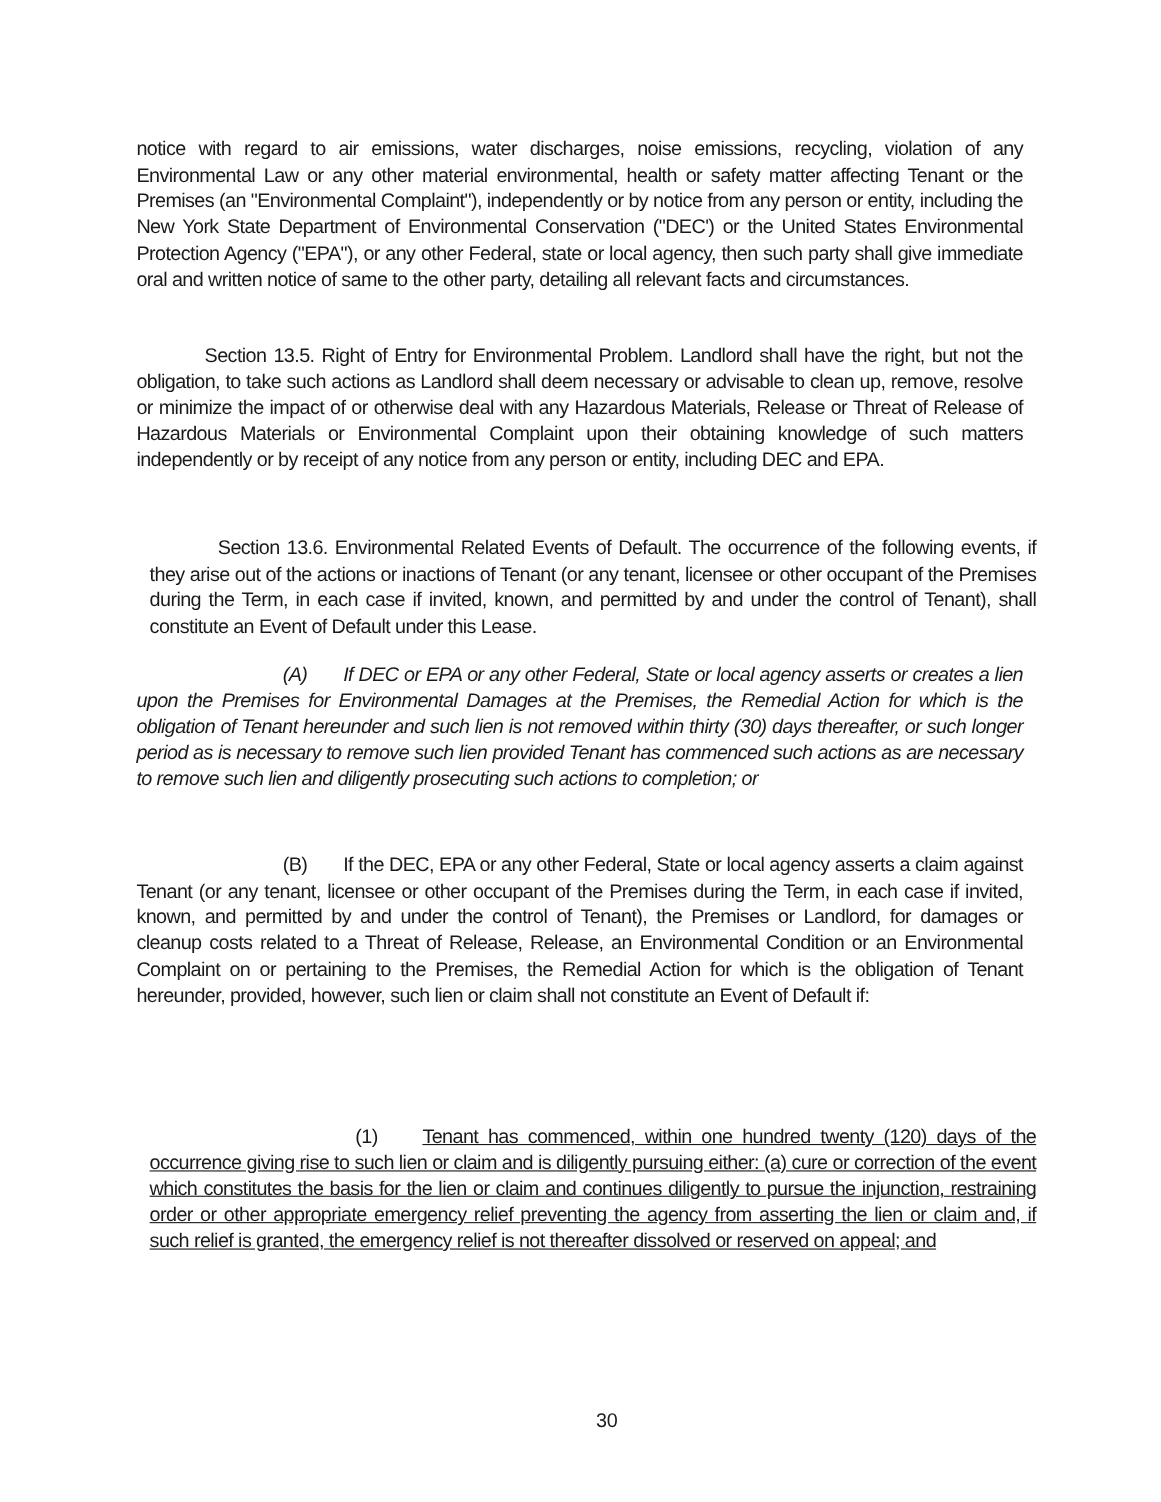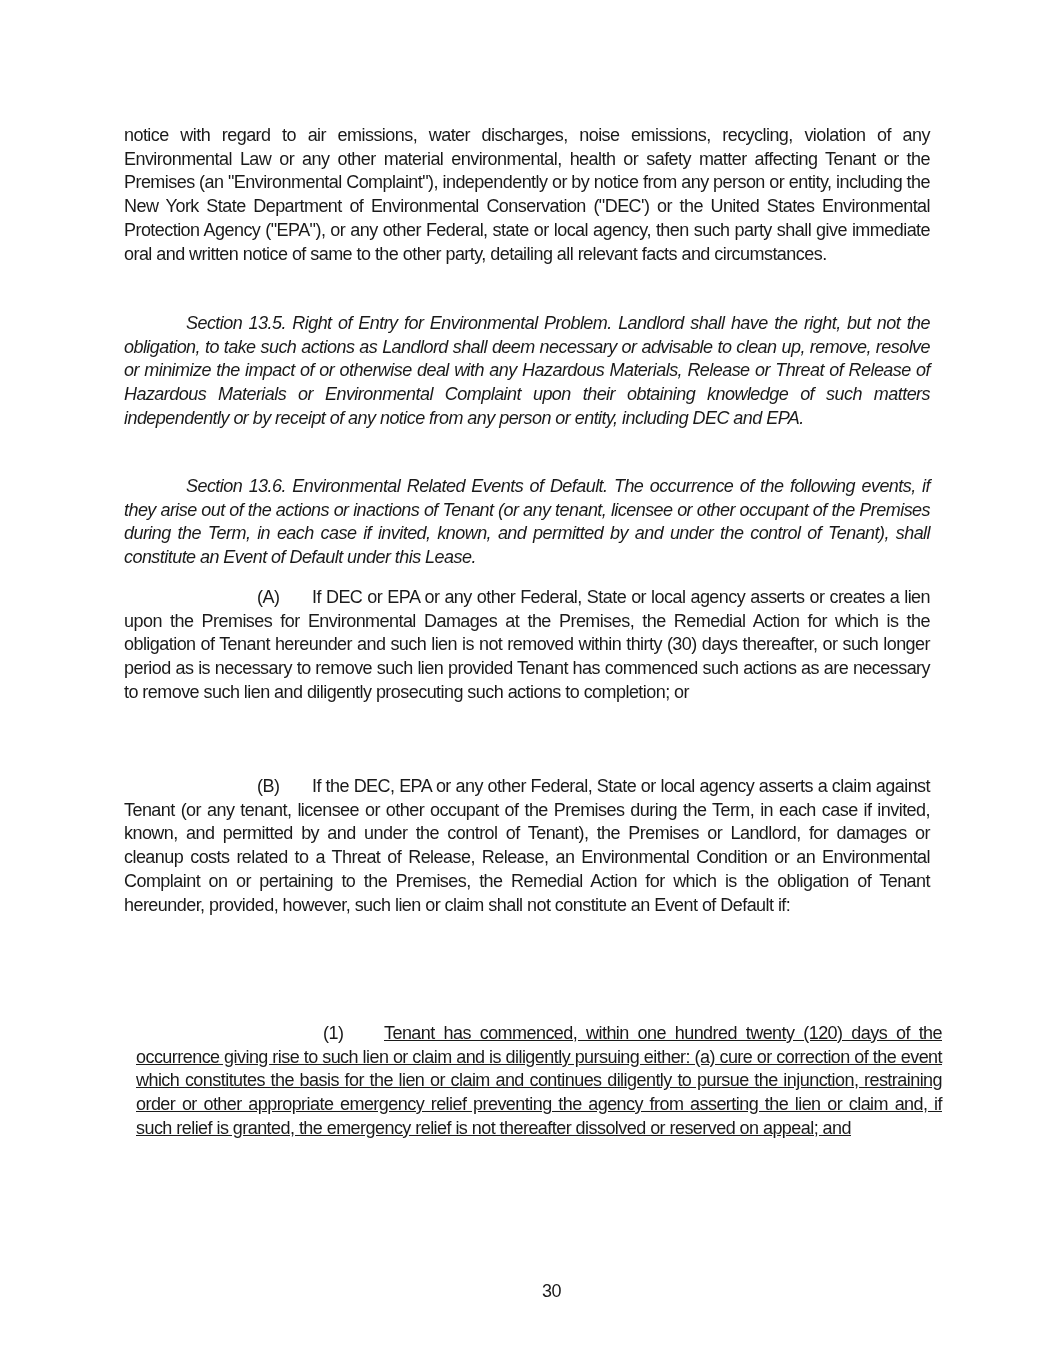--- a/index.html
+++ b/index.html
@@ -25,21 +25,21 @@
       position: absolute;
       left: 124px;
       width: 806px;
       font-size: 18px;
       line-height: 23.7px;
       text-align: justify;
       letter-spacing: -0.55px;
       word-spacing: 0px;
       transform-origin: left top;
     }
-    .indent1 { text-indent: 62px; font-style: italic; }
+    .indent1 { text-indent: 62px; }
     .page-number {
       position: absolute;
       left: 0;
       width: 1055px;
       top: 1281px;
       text-align: center;
       font-size: 18px;
       letter-spacing: -0.4px;
       padding-left: 24px;
     }
@@ -54,26 +54,26 @@
 
   <p class="para" style="top:124px; margin:0;">
     <span>notice with regard to air emissions, water discharges, noise emissions, recycling, violation of any Environmental Law or any other material environmental, health or safety matter affecting Tenant or the Premises (an "Environmental Complaint"), independently or by notice from any person or entity, including the New York State Department of Environmental Conservation ("DEC') or the United States Environmental Protection Agency ("EPA"), or any other Federal, state or local agency, then such party shall give immediate oral and written notice of same to the other party, detailing all relevant facts and circumstances.</span>
   </p>
 
   <p class="para indent1" style="top:312px; margin:0;">
     <span>Section 13.5. Right of Entry for Environmental Problem.</span>
     <span>Landlord shall have the right, but not the obligation, to take such actions as Landlord shall deem necessary or advisable to clean up, remove, resolve or minimize the impact of or otherwise deal with any Hazardous Materials, Release or Threat of Release of Hazardous Materials or Environmental Complaint upon their obtaining knowledge of such matters independently or by receipt of any notice from any person or entity, including DEC and EPA.</span>
   </p>
 
-  <p class="para indent1" style="top:475px; margin:0;">
+  <p class="para indent1" style="top:475px; margin:12px;">
     <span>Section 13.6. Environmental Related Events of Default.</span>
     <span>The occurrence of the following events, if they arise out of the actions or inactions of Tenant (or any tenant, licensee or other occupant of the Premises during the Term, in each case if invited, known, and permitted by and under the control of Tenant), shall constitute an Event of Default under this Lease.</span>
   </p>
 
-  <p class="para" style="top:586px; margin:0; text-indent:133px;">
+  <p class="para" style="top:602px; margin:0; text-indent:133px;font-style:italic;">
     <span class="tab-label" style="width:55px; text-indent:0;">(A)</span><span>If DEC or EPA or any other Federal, State or local agency asserts or creates a lien upon the Premises for Environmental Damages at the Premises, the Remedial Action for which is the obligation of Tenant hereunder and such lien is not removed within thirty (30) days thereafter, or such longer period as is necessary to remove such lien provided Tenant has commenced such actions as are necessary to remove such lien and diligently prosecuting such actions to completion; or</span>
   </p>
 
   <p class="para" style="top:775px; margin:0; text-indent:133px;">
     <span class="tab-label" style="width:55px; text-indent:0;">(B)</span><span>If the DEC, EPA or any other Federal, State or local agency asserts a claim against Tenant (or any tenant, licensee or other occupant of the Premises during the Term, in each case if invited, known, and permitted by and under the control of Tenant), the Premises or Landlord, for damages or cleanup costs related to a Threat of Release, Release, an Environmental Condition or an Environmental Complaint on or pertaining to the Premises, the Remedial Action for which is the obligation of Tenant hereunder, provided, however, such lien or claim shall not constitute an Event of Default if:</span>
   </p>
 
   <p class="para" style="top:1010px; margin:12px; text-indent:187px;text-decoration:underline;">
     <span class="tab-label" style="width:61px; text-indent:0;">(1)</span><span>Tenant has commenced, within one hundred twenty (120) days of the occurrence giving rise to such lien or claim and is diligently pursuing either: (a) cure or correction of the event which constitutes the basis for the lien or claim and continues diligently to pursue the injunction, restraining order or other appropriate emergency relief preventing the agency from asserting the lien or claim and, if such relief is granted, the emergency relief is not thereafter dissolved or reserved on appeal; and</span>
   </p>

